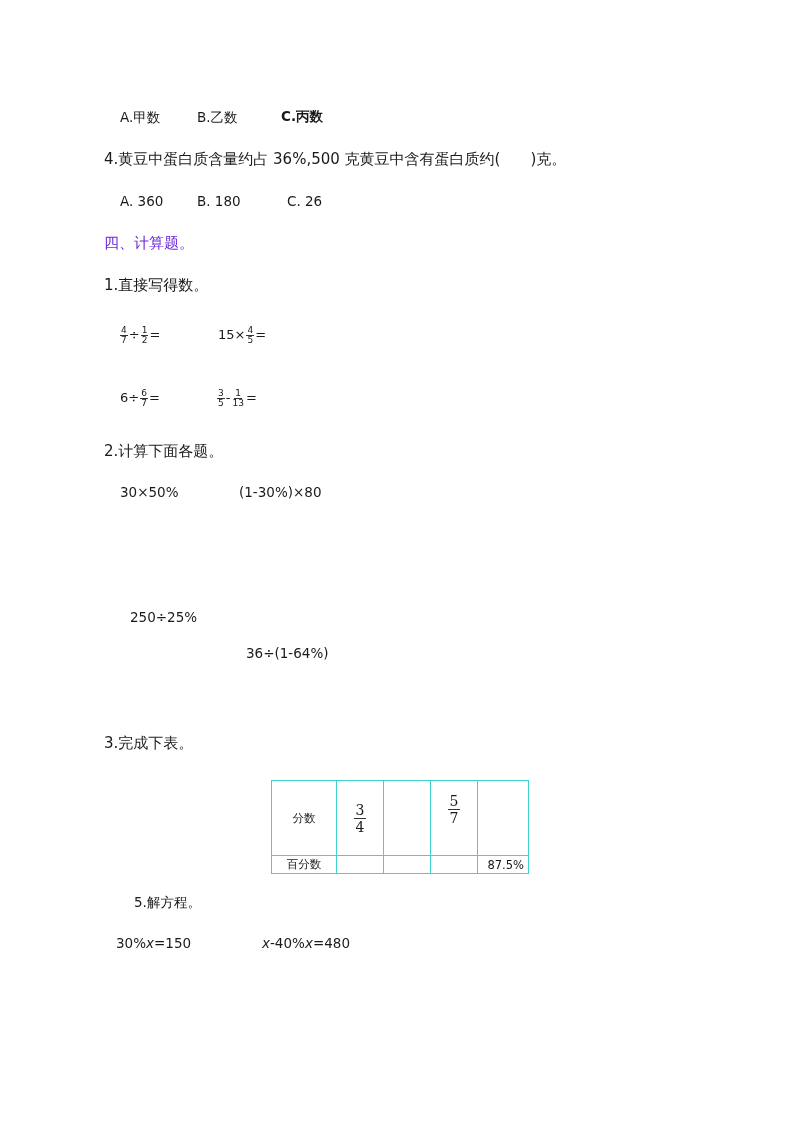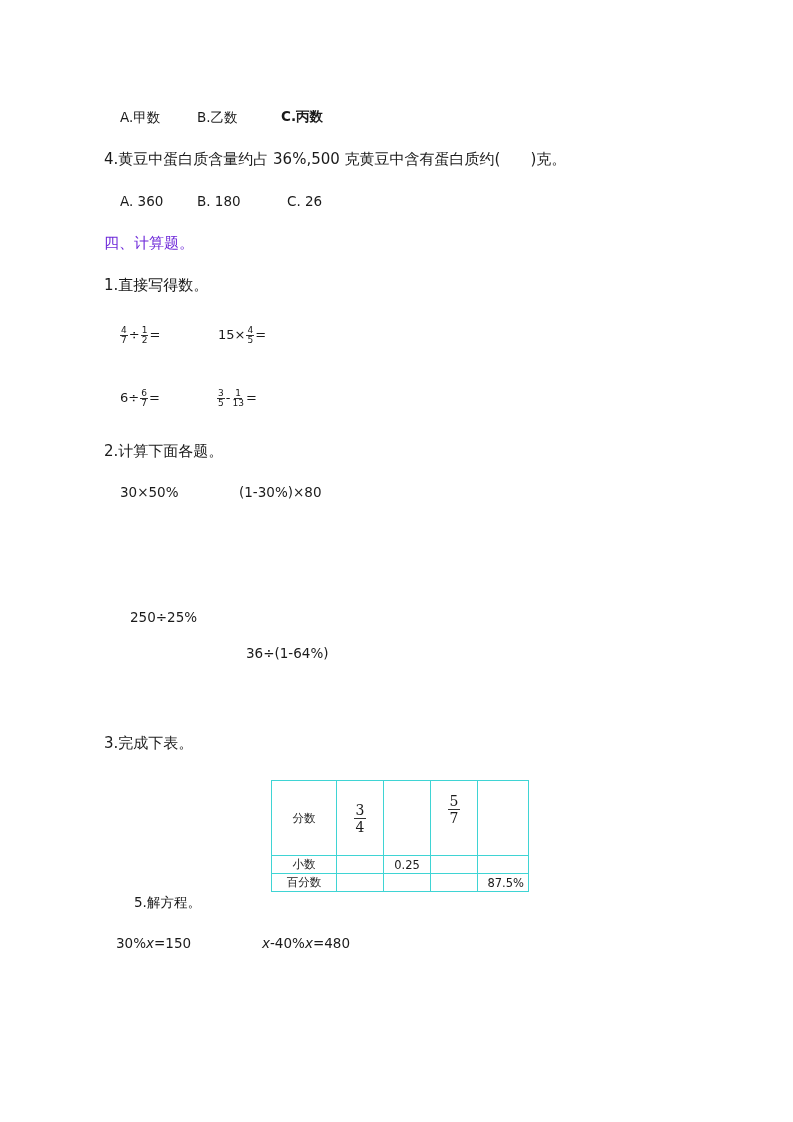--- a/index.html
+++ b/index.html
@@ -96,27 +96,20 @@
     </td>
     <td class="c2"></td>
     <td class="c3" style="vertical-align:top; padding-top:12px;">
       <span class="bigfrac">
             <span class="num">5</span>
             <span class="den">7</span>
           </span>
     </td>
     <td class="c4"></td>
   </tr>
-  <tr class="r1">
-    <td class="c0">小数</td>
-    <td class="c1"></td>
-    <td class="c2">0.25</td>
-    <td class="c3"></td>
-    <td class="c4"></td>
-  </tr>
   <tr class="r2">
     <td class="c0">百分数</td>
     <td class="c1"></td>
     <td class="c2"></td>
     <td class="c3"></td>
     <td class="c4 pct-cell">87.5%</td>
   </tr>
 </tbody>
   </table>
 

